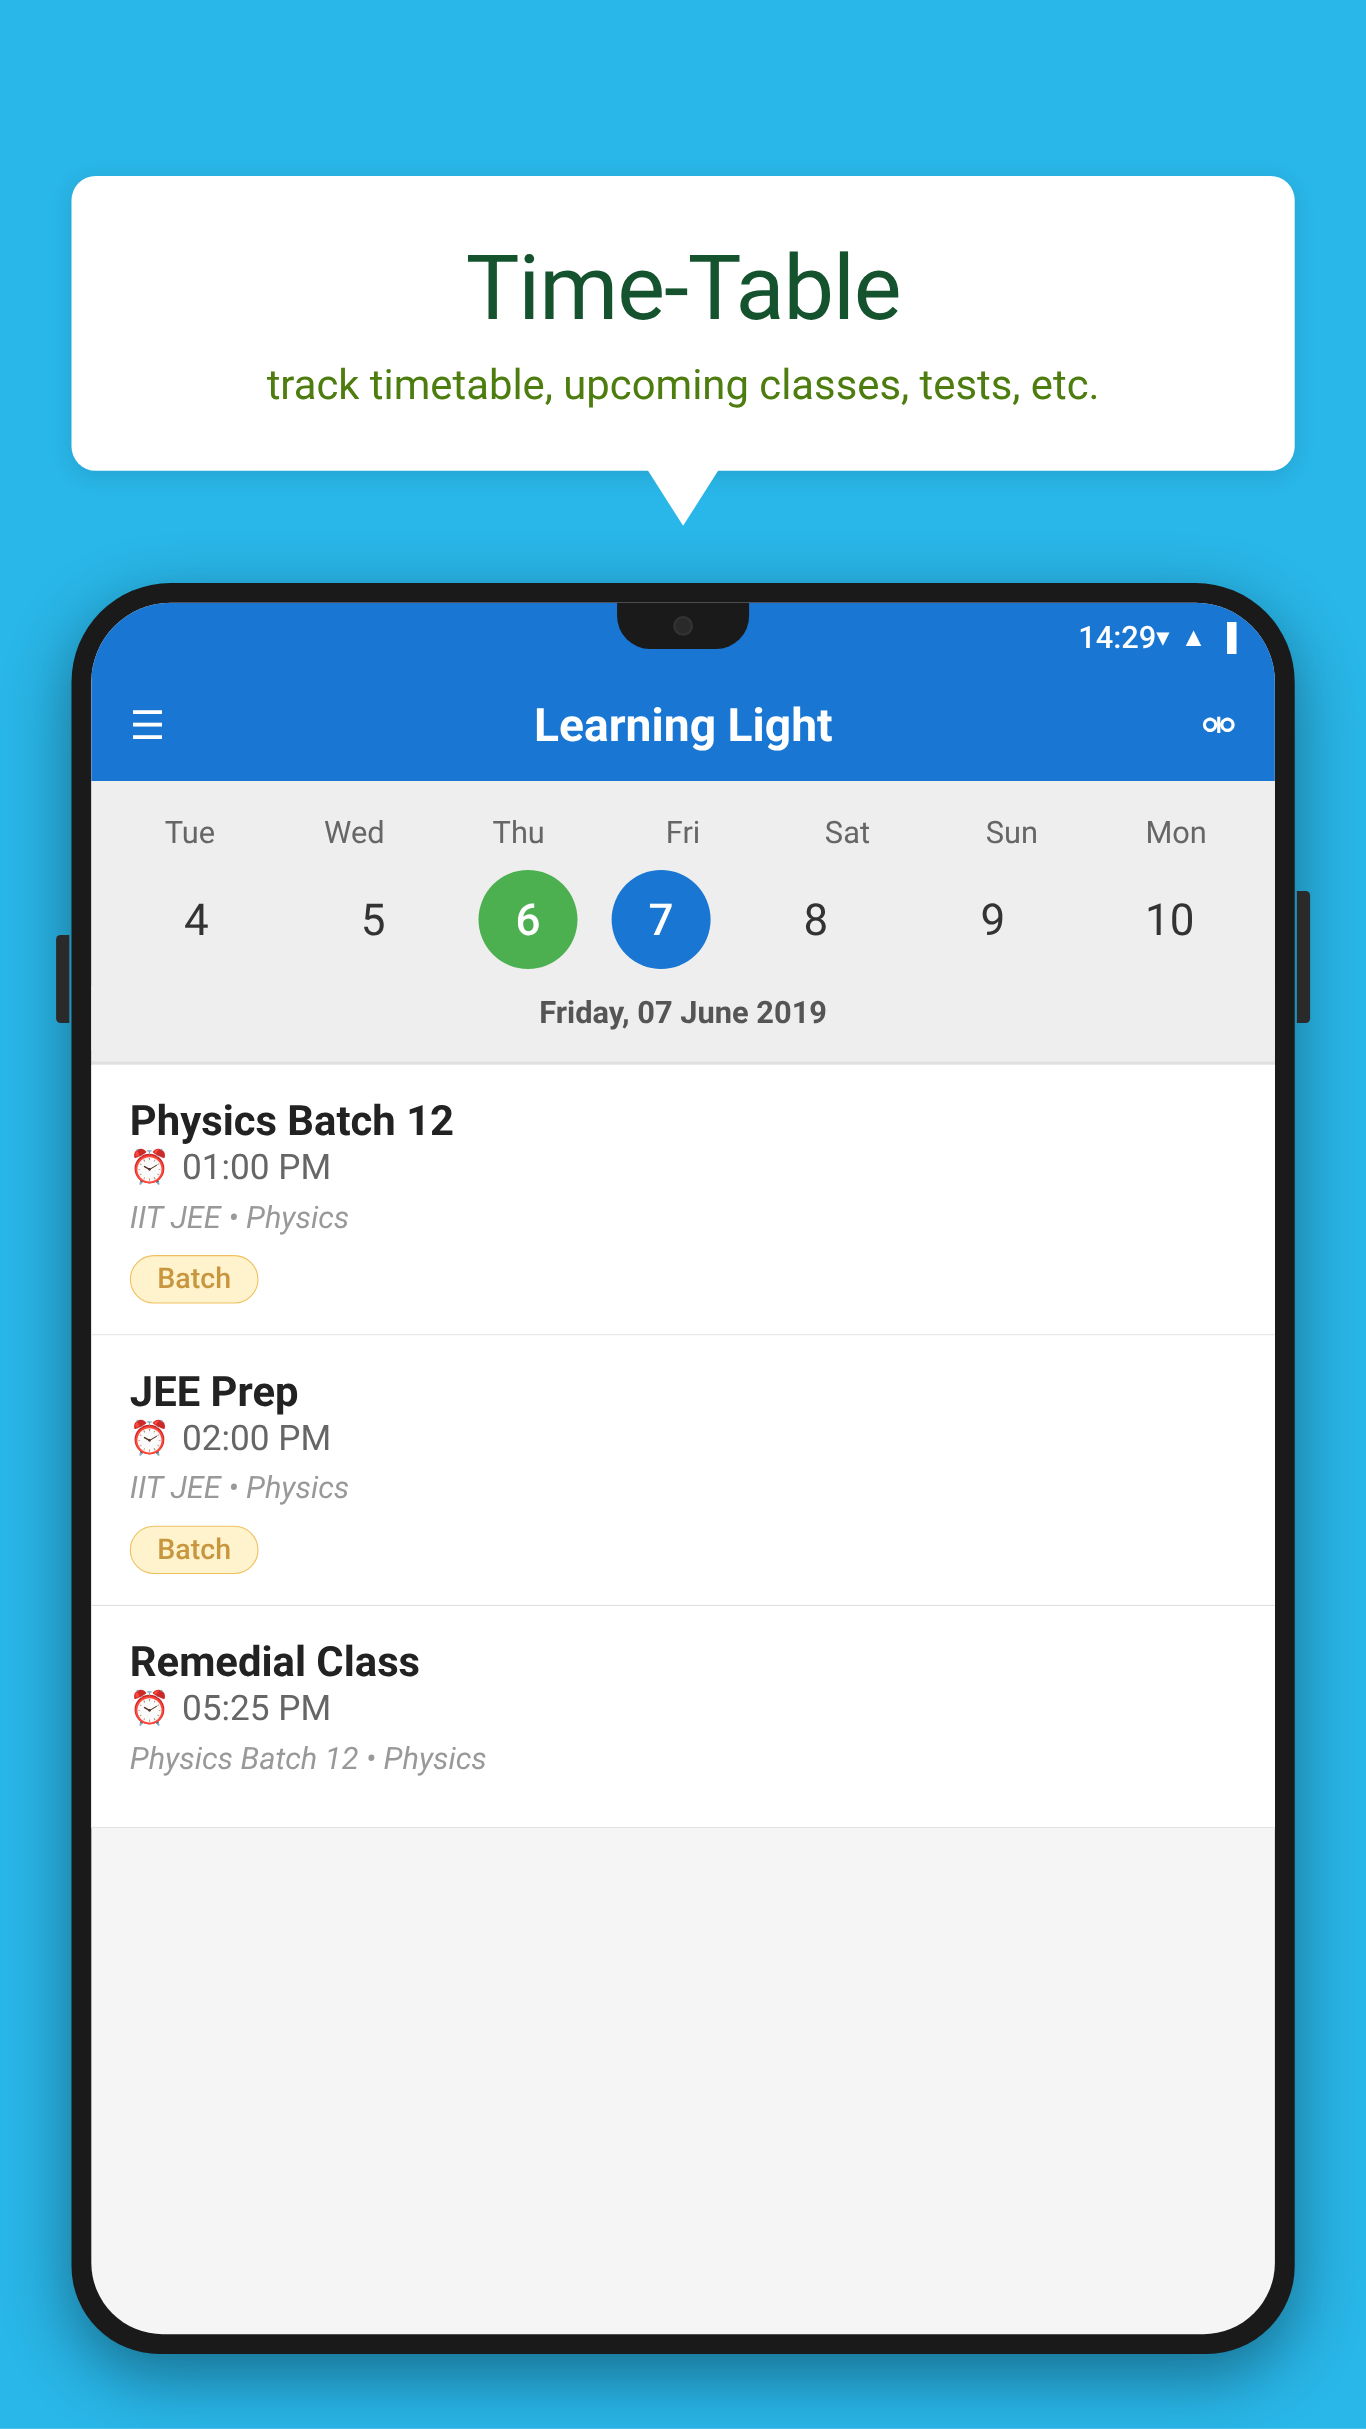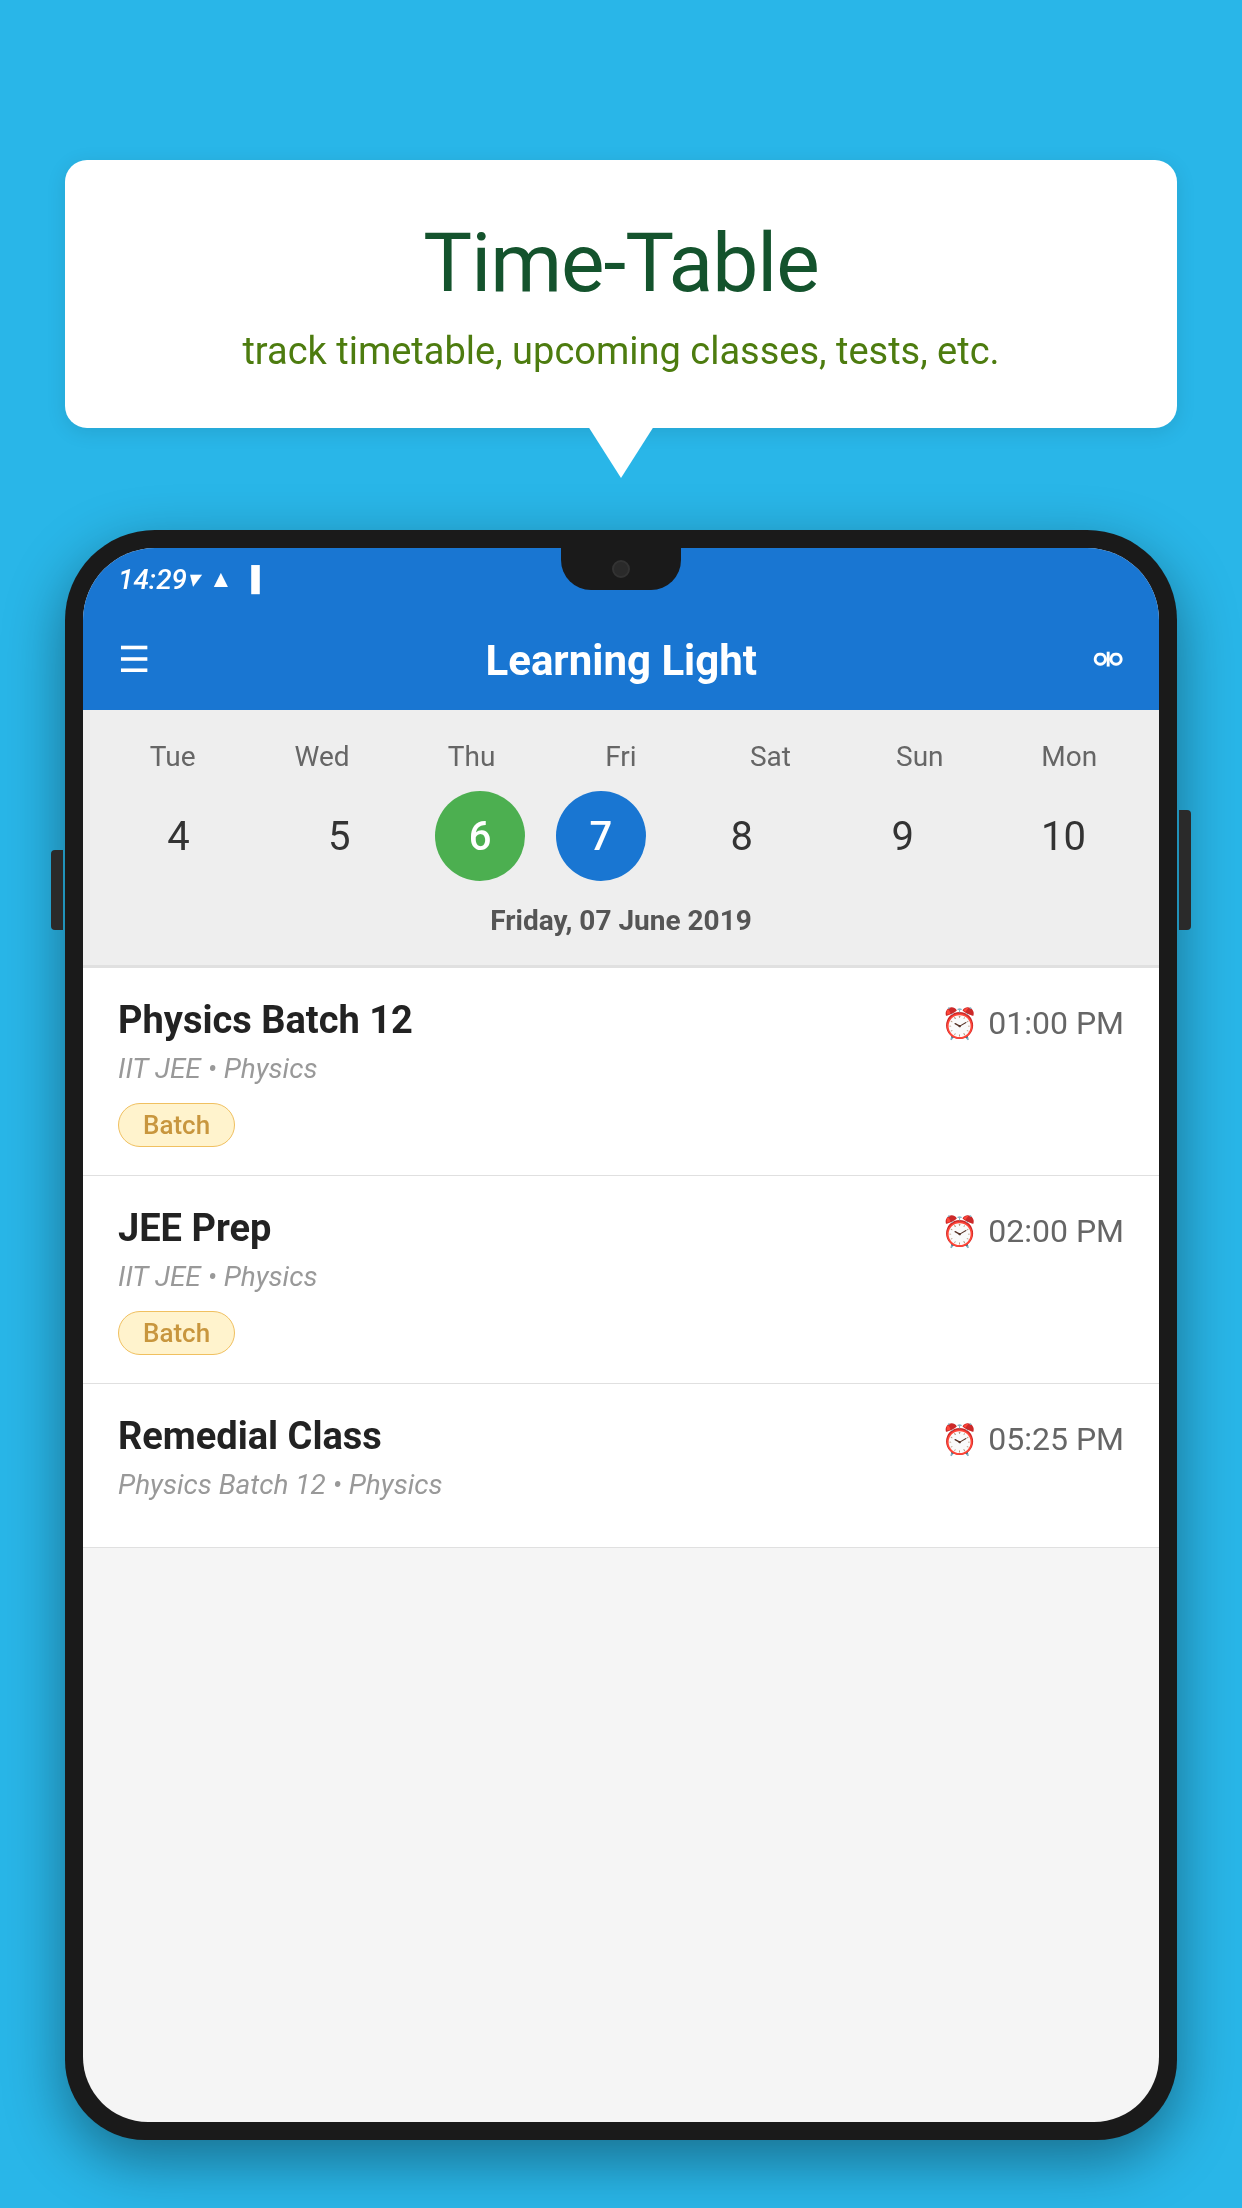--- a/index.html
+++ b/index.html
@@ -107,24 +107,23 @@
       height: 100%;
       position: relative;
     }
 
     
     .status-bar {
       background: #1976d2;
       height: 62px;
       display: flex;
       align-items: center;
-      justify-content: flex-start;
+      justify-content: flex-end;
       padding: 0 35px;
       position: relative;
-      font-style: italic;
     }
 
     .status-time {
       color: white;
       font-size: 28px;
       font-weight: 500;
     }
 
     .status-icons {
       display: flex;
@@ -262,22 +261,23 @@
 
     .schedule-item {
       background: white;
       padding: 30px 35px 28px 35px;
       border-bottom: 1px solid #e0e0e0;
     }
 
     .schedule-item-header {
       display: flex;
       justify-content: space-between;
-      align-items: flex-end;
+      align-items: flex-start;
       margin-bottom: 10px;
+      flex-direction: column;
     }
 
     .schedule-item-title {
       font-size: 38px;
       font-weight: 700;
       color: #222;
     }
 
     .schedule-item-time {
       font-size: 32px;

